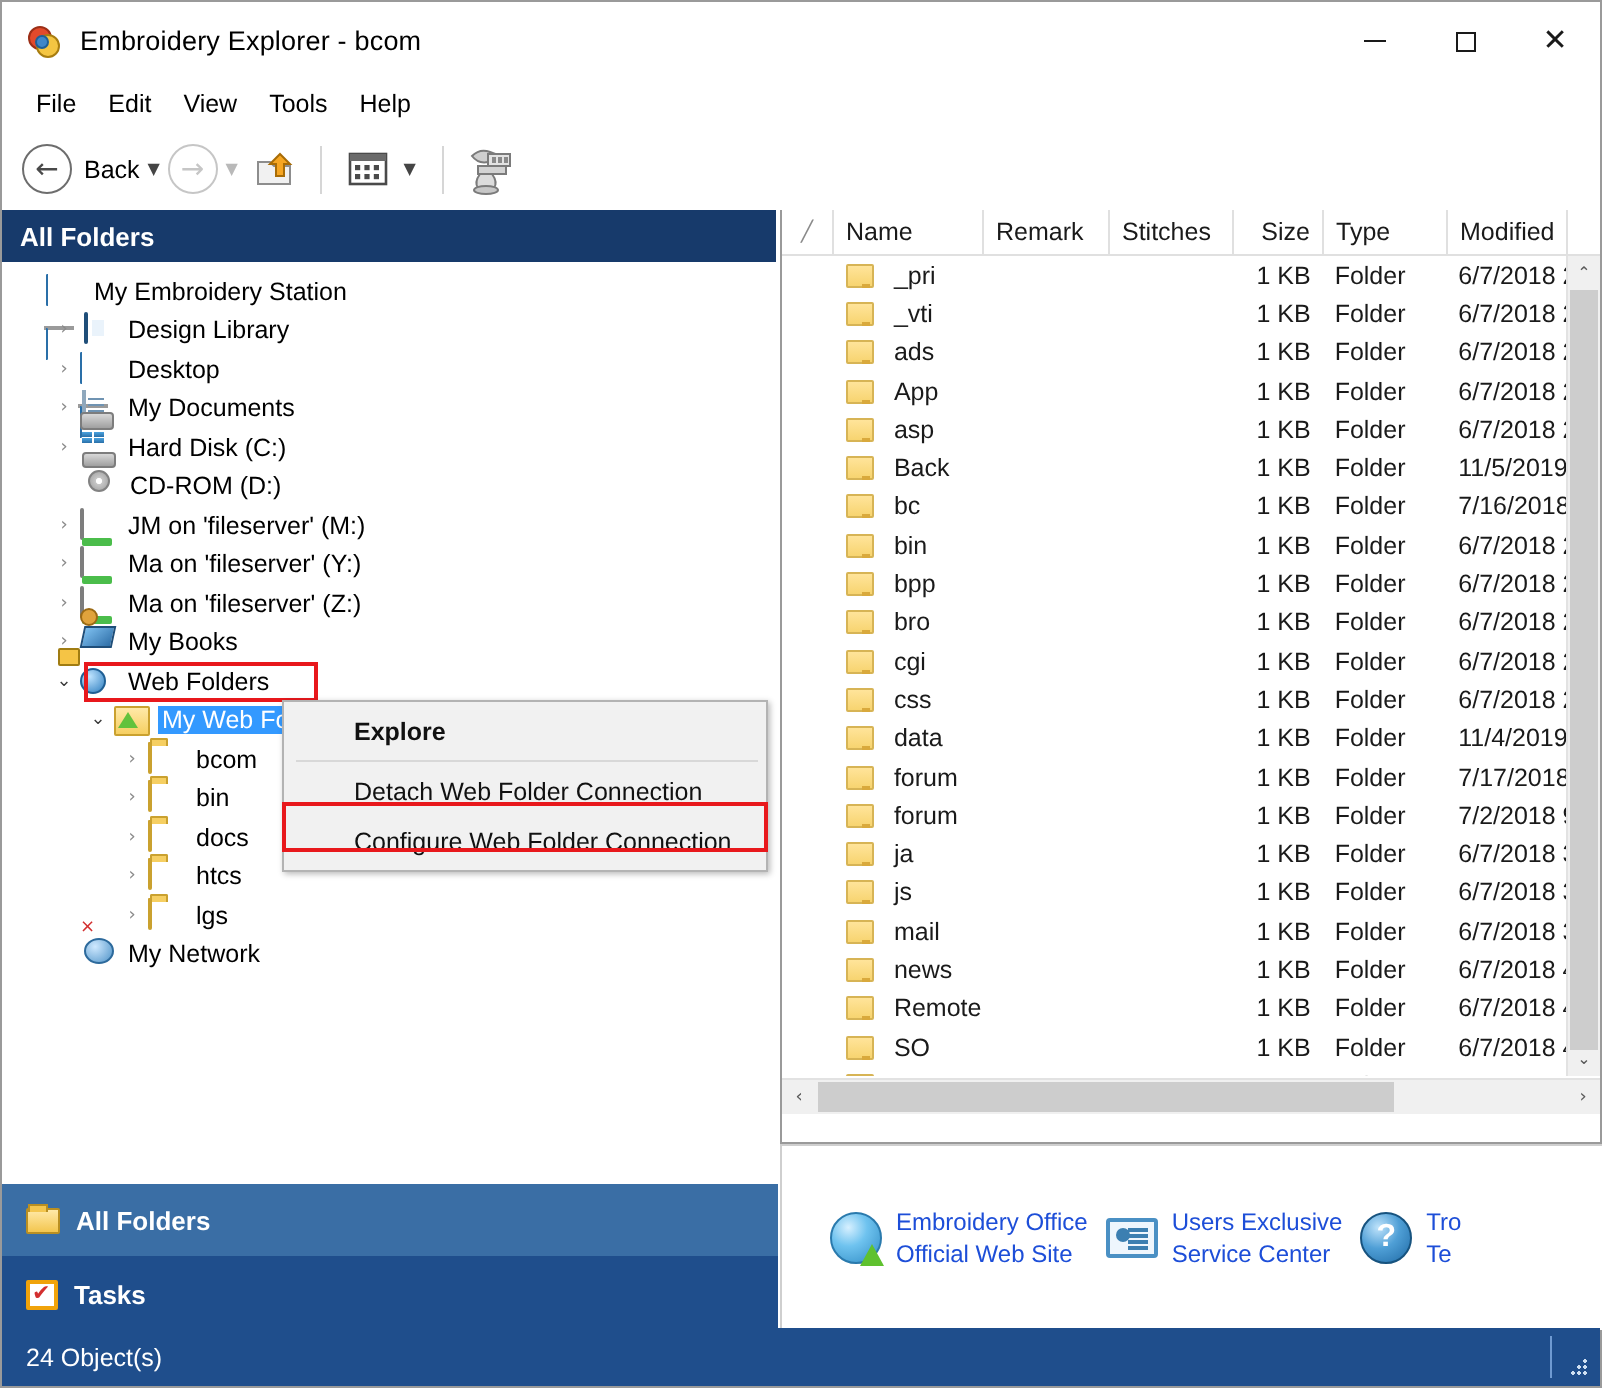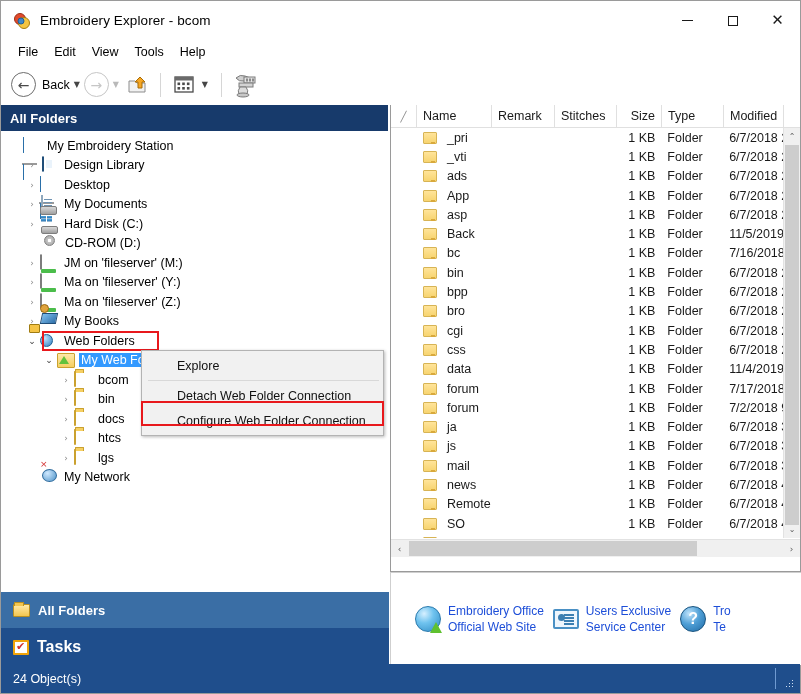--- a/index.html
+++ b/index.html
@@ -138,21 +138,21 @@
   .ctx-menu {
     position: absolute; left: 140px; top: 349px; width: 243px;
     background: #f1f1f1; border: 1px solid #b3b3b3;
     box-shadow: 1px 1px 3px rgba(0,0,0,.28);
     padding: 2px 0;
   }
   .ctx-item {
     height: 25px; display: flex; align-items: center; padding-left: 35px;
     font-size: 12.5px; color: #111;
   }
-  .ctx-item.bold { font-weight: normal; }
+  .ctx-item.bold { font-weight: bold; }
   .ctx-sep { height: 1px; background: #d8d8d8; margin: 2px 4px 2px 6px; }
 
   
   .right-pane {
     position: absolute; left: 389px; top: 104px; width: 410px; height: 467px;
     background: #ffffff; border: 1px solid #9a9a9a; border-top: none; border-right: none;
   }
   .lv-header {
     display: flex; height: 23px; background: #ffffff; border-bottom: 1px solid #e0e0e0;
     font-size: 12.5px; color: #1a1a1a;
@@ -230,21 +230,21 @@
 
   
   .panel-allfolders {
     position: absolute; left: 0; top: 591px; width: 388px; height: 36px;
     background: #3a6ea5; color: #ffffff; display: flex; align-items: center; padding-left: 12px; gap: 8px;
     font-size: 13px; font-weight: bold;
   }
   .panel-tasks {
     position: absolute; left: 0; top: 627px; width: 388px; height: 38px;
     background: #1f4e8c; color: #ffffff; display: flex; align-items: center; padding-left: 12px; gap: 8px;
-    font-size: 16px; font-weight: bold;
+    font-size: 13px; font-weight: bold;
   }
   .pf-folder {
     width: 17px; height: 13px; flex: none; position: relative;
     background: linear-gradient(#ffe9a8,#f3c64f); border: 1px solid #b98f22; border-radius: 1px;
   }
   .pf-folder:before { content:""; position:absolute; left:0; top:-3px; width:8px; height:3px; background:#f3c64f; border:1px solid #b98f22; border-bottom:none; }
   .pf-task {
     width: 16px; height: 15px; flex: none; position: relative;
     background: #ffffff; border: 2px solid #f0a30a; border-radius: 1px;
   }

